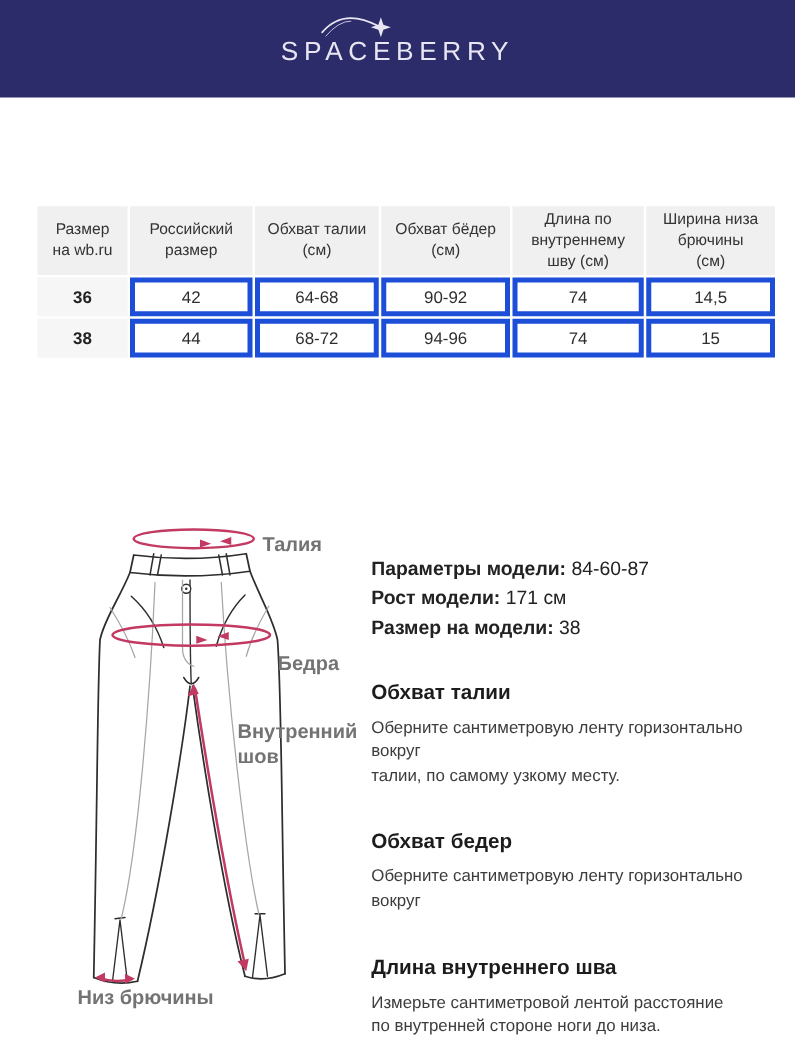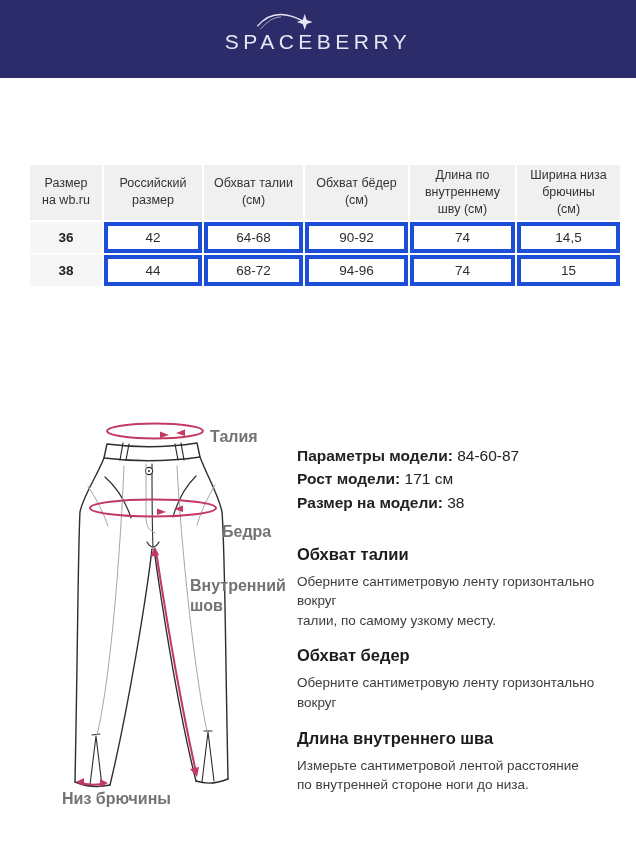--- a/index.html
+++ b/index.html
@@ -24,21 +24,21 @@
   .diagram-label{position:absolute;font-weight:700;font-size:16px;color:#737373;
                  line-height:20px;white-space:pre-line;}
   .lbl-waist{left:210px;top:427px;}
   .lbl-hips{left:222px;top:522px;}
   .lbl-inseam{left:190px;top:576px;}
   .lbl-hem{left:62px;top:789px;}
   
   .info-col{position:absolute;left:297px;top:444px;width:305px;}
   .model-line{font-size:15.5px;line-height:1.5;color:#222;}
   .model-line b{font-weight:700;}
-  .guide-section{margin-top:16px;}
+  .guide-section{margin-top:34px;}
   .guide-section.first{margin-top:31px;}
   .guide-title{font-size:16.5px;font-weight:700;color:#1c1c1c;margin:0 0 8px 0;}
   .guide-text{font-size:13.5px;color:#3d3d3d;line-height:1.45;margin:0;}
 </style>
 </head>
 <body>
 
 <div class="page">
 
   <div class="banner">

